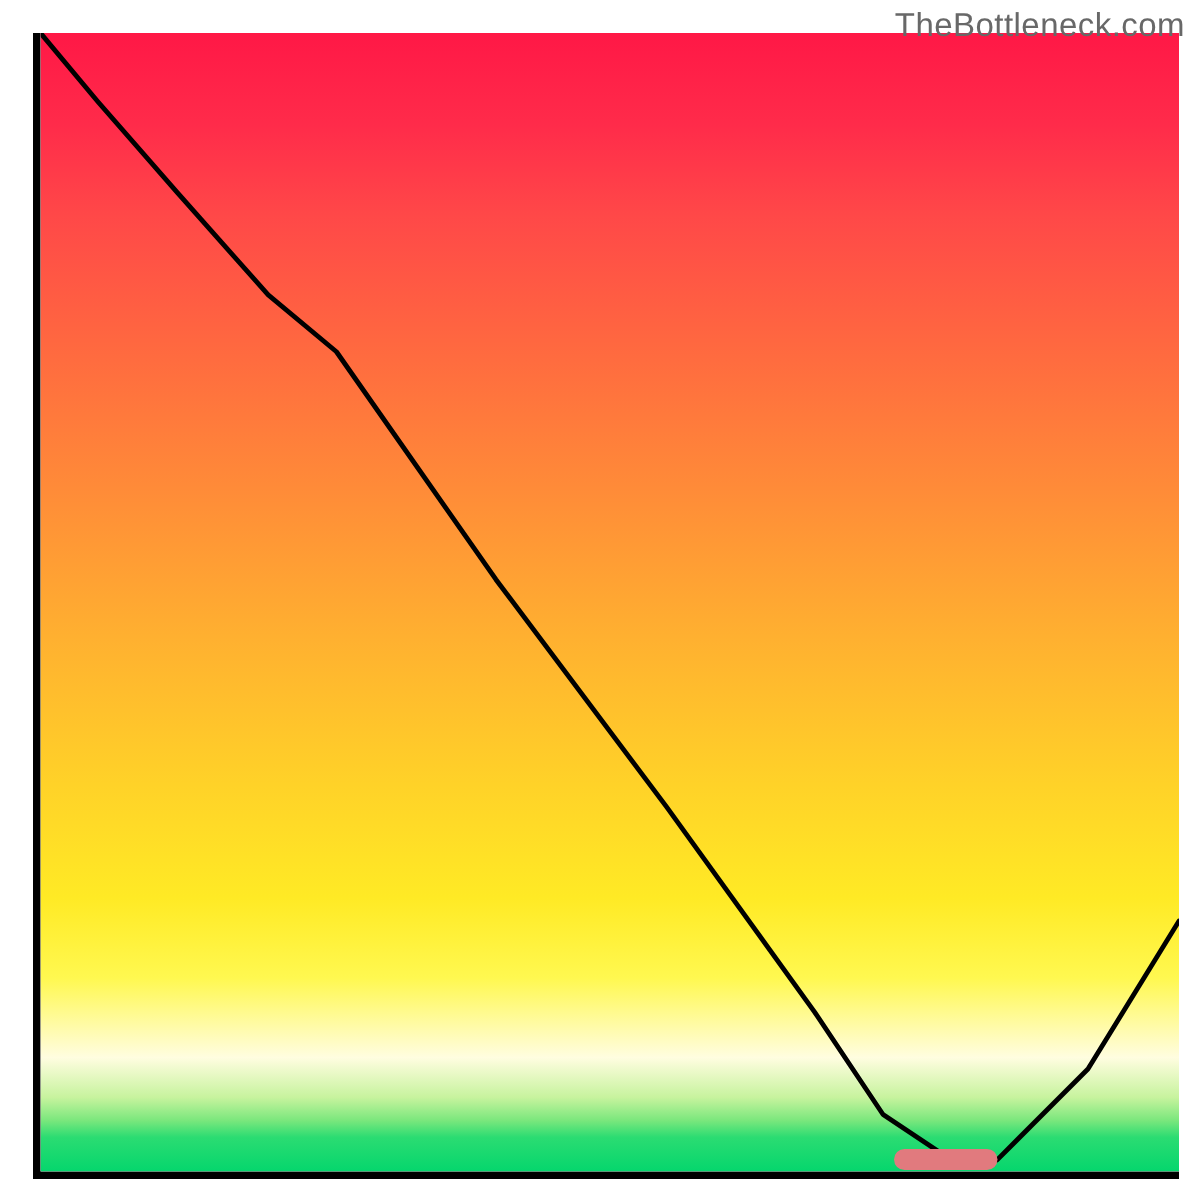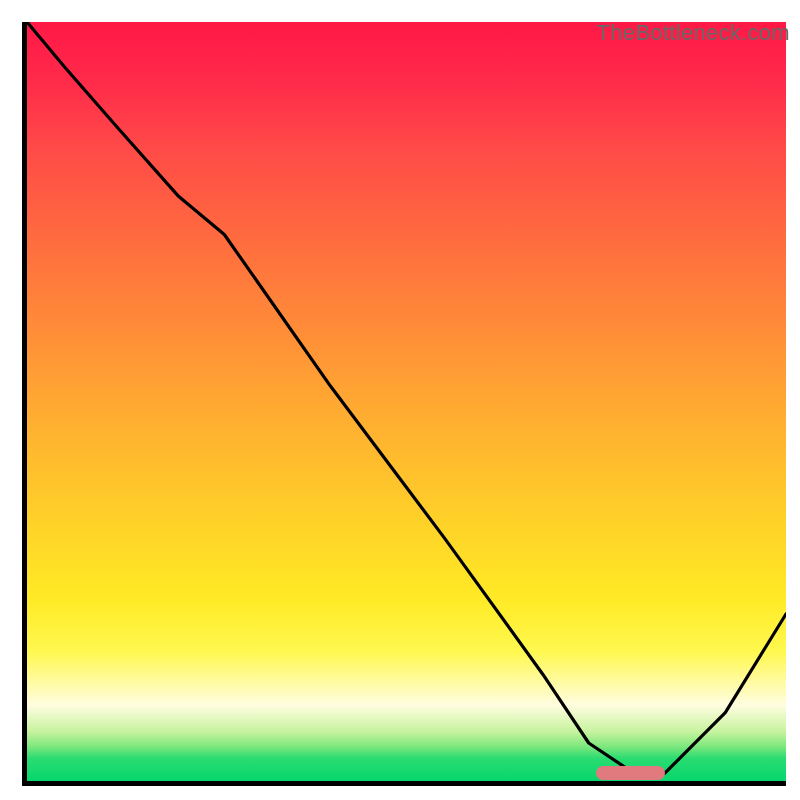--- a/index.html
+++ b/index.html
@@ -10,21 +10,21 @@
     background: #fff;
     font-family: Arial, Helvetica, sans-serif;
   }
   .container {
     position: relative;
     width: 800px;
     height: 800px;
   }
   .watermark {
     position: absolute;
-    top: 20px;
+    top: 4px;
     right: 10px;
     color: #686868;
     font-size: 22px;
     font-weight: 500;
     letter-spacing: 0.3px;
     z-index: 20;
   }
   .plot-frame {
     position: absolute;
     left: 22px;

